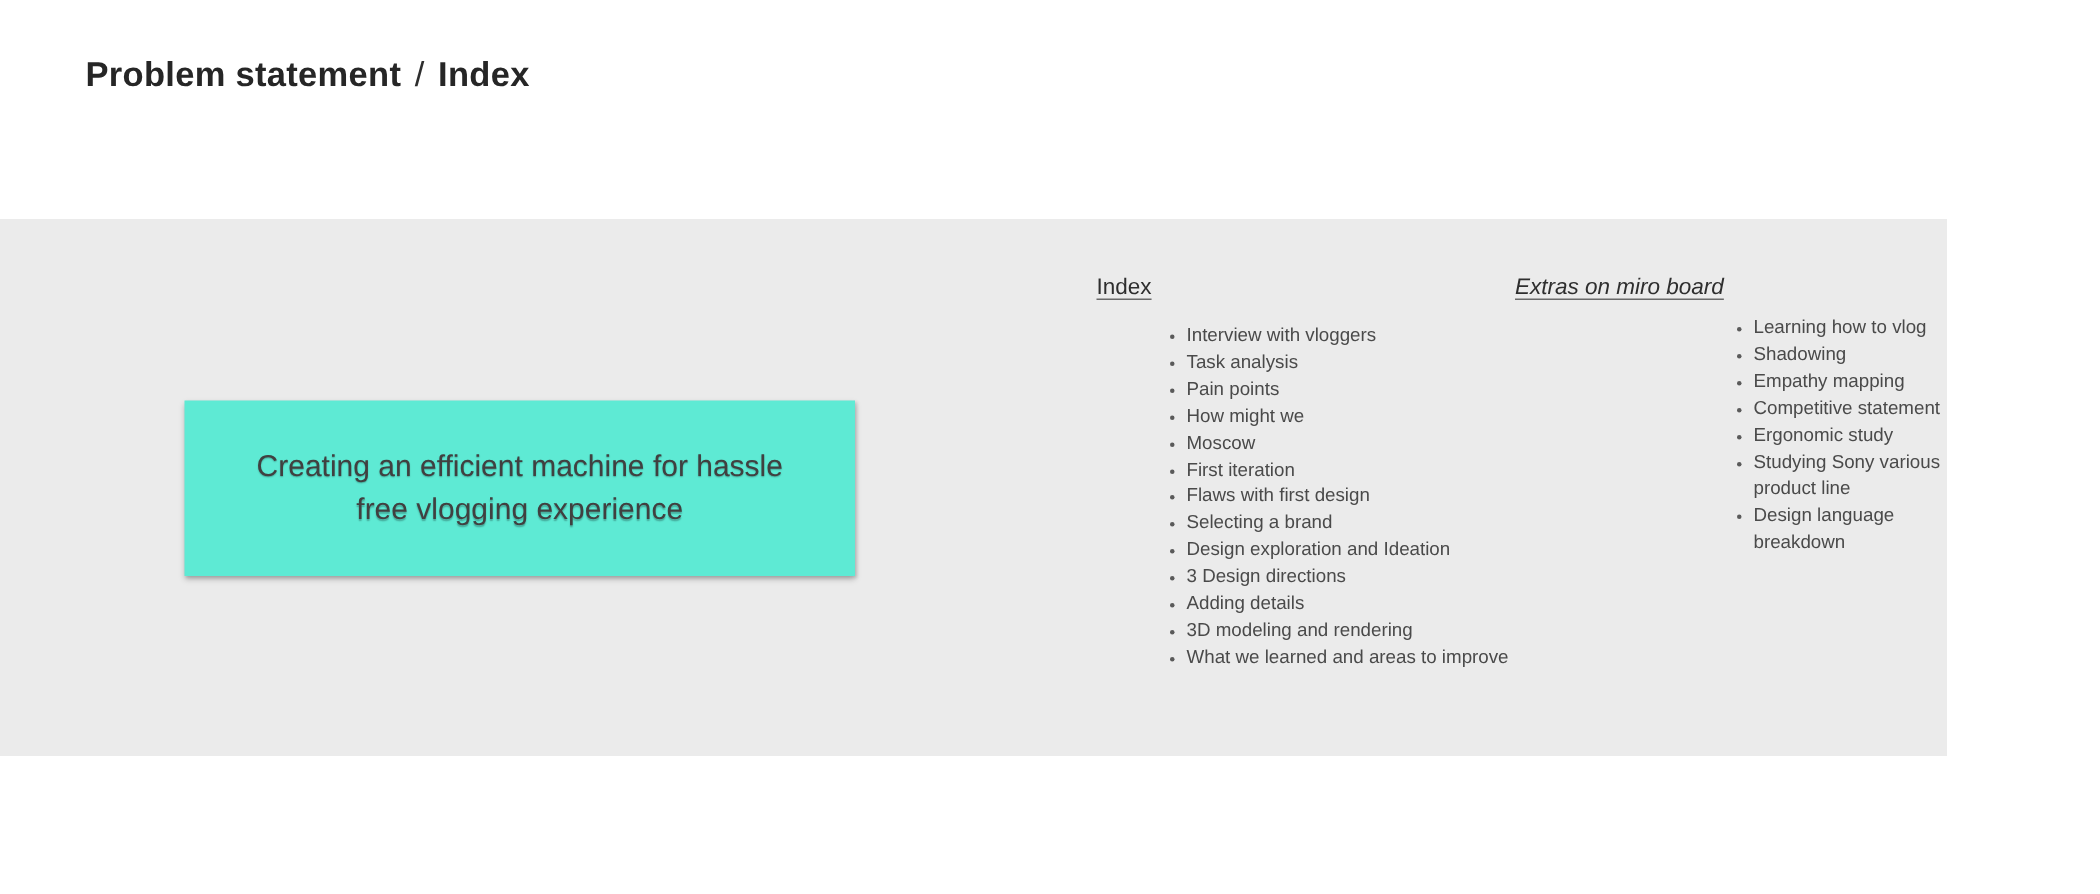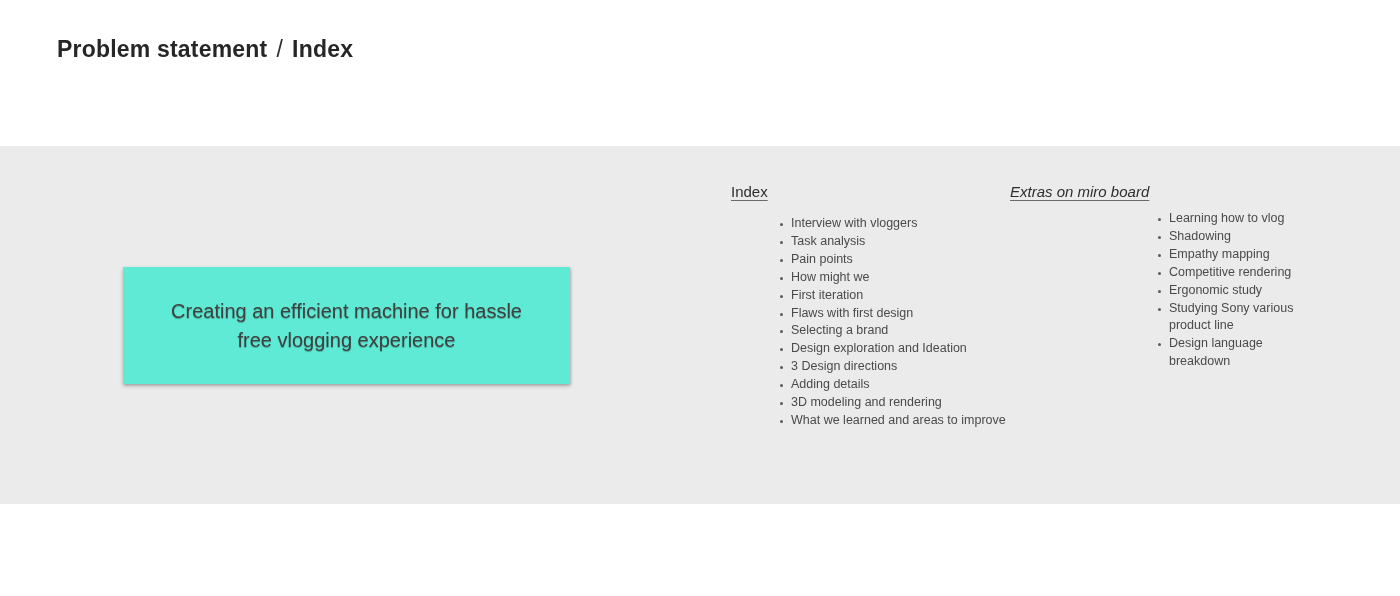--- a/index.html
+++ b/index.html
@@ -1,19 +1,19 @@
 <!DOCTYPE html>
 <html><head>
 <meta charset="utf-8">
 <style>
   * { margin: 0; padding: 0; box-sizing: border-box; }
   html, body { background: #ffffff; }
   .page {
     position: relative;
-    width: 1400px;
+    width: 1298px;
     height: 596px;
     background: #ffffff;
     overflow: hidden;
     font-family: "Liberation Sans", "DejaVu Sans", sans-serif;
   }
   .breadcrumb {
     position: absolute;
     left: 57px;
     top: 36px;
     font-size: 23px;
@@ -123,20 +123,24 @@
         <li class="list-item">
           <span class="dot"></span>
           <span class="item-text">Pain points</span>
         </li>
 
         <li class="list-item">
           <span class="dot"></span>
           <span class="item-text">How might we</span>
         </li>
 
+        <li class="list-item">
+          <span class="dot"></span>
+          <span class="item-text">Moscow</span>
+        </li>
 
         <li class="list-item">
           <span class="dot"></span>
           <span class="item-text">First iteration</span>
         </li>
 
         <li class="list-item">
           <span class="dot"></span>
           <span class="item-text">Flaws with first design</span>
         </li>
@@ -186,21 +190,21 @@
           <span class="item-text">Shadowing</span>
         </li>
 
         <li class="list-item">
           <span class="dot"></span>
           <span class="item-text">Empathy mapping</span>
         </li>
 
         <li class="list-item">
           <span class="dot"></span>
-          <span class="item-text">Competitive rendering</span>
+          <span class="item-text">Competitive statement</span>
         </li>
 
         <li class="list-item">
           <span class="dot"></span>
           <span class="item-text">Ergonomic study</span>
         </li>
 
         <li class="list-item">
           <span class="dot"></span>
           <span class="item-text">Studying Sony various product line</span>

